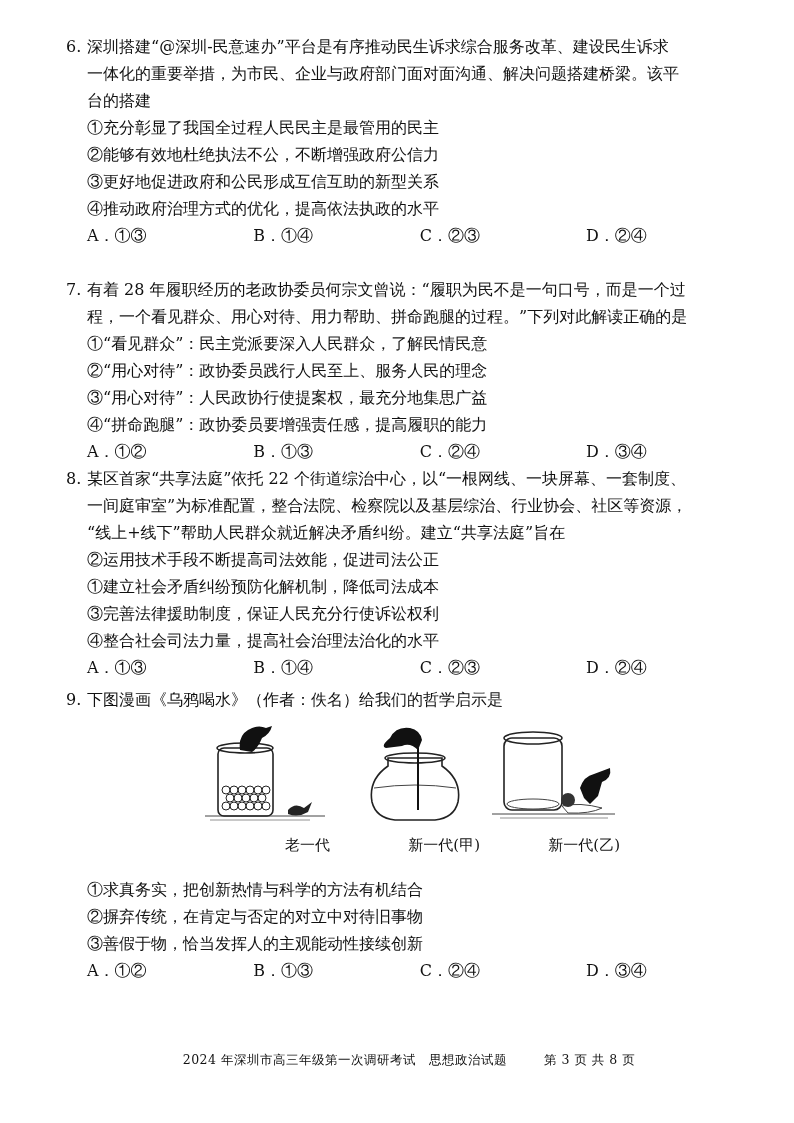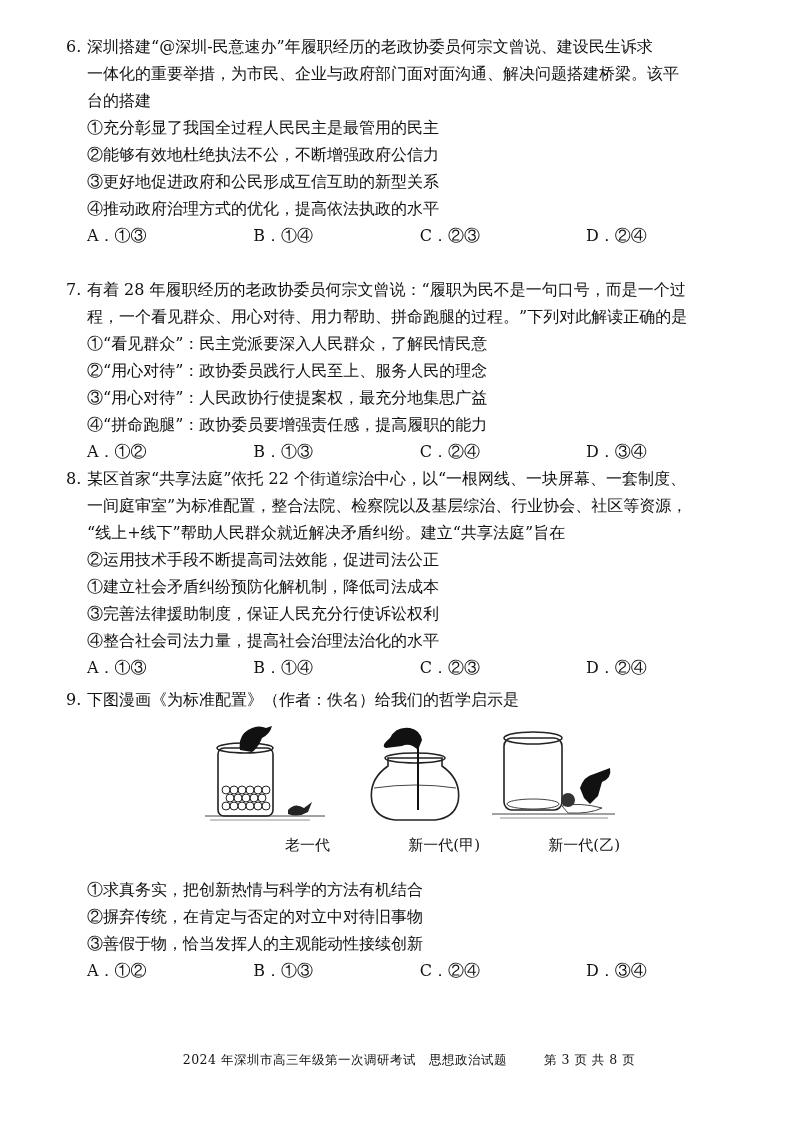--- a/index.html
+++ b/index.html
@@ -18,21 +18,21 @@
   .comic { position: absolute; left: 200px; top: 718px; width: 420px; height: 150px; }
   .panel { position: absolute; top: 0; width: 130px; height: 150px; }
   .panel svg { position: absolute; left: 0; top: 0; }
   .caption { position: absolute; top: 118px; width: 130px; text-align: right; font-size: 15px; }
   .footer { position: absolute; left: 0; width: 794px; top: 1052px; text-align: center; font-size: 12.5px; letter-spacing: 0.5px; padding-left: 12px; }
 </style>
 </head>
 <body>
 
 <div class="q" style="top:33px;">
-  <div class="line"><span class="qnum">6.</span><span>深圳搭建“@深圳-民意速办”年履职经历的老政协委员何宗文曾说、建设民生诉求</span></div>
+  <div class="line"><span class="qnum">6.</span><span>深圳搭建“@深圳-民意速办”平台是有序推动民生诉求综合服务改革、建设民生诉求</span></div>
   <div class="line indent">一体化的重要举措，为市民、企业与政府部门面对面沟通、解决问题搭建桥梁。该平</div>
   <div class="line indent">台的搭建</div>
   <div class="line indent">①充分彰显了我国全过程人民民主是最管用的民主</div>
   <div class="line indent">②能够有效地杜绝执法不公，不断增强政府公信力</div>
   <div class="line indent">③更好地促进政府和公民形成互信互助的新型关系</div>
   <div class="line indent">④推动政府治理方式的优化，提高依法执政的水平</div>
   <div class="line opts">
     <span class="opt">A．①③</span>
     <span class="opt">B．①④</span>
     <span class="opt">C．②③</span>
@@ -65,21 +65,21 @@
   <div class="line indent">④整合社会司法力量，提高社会治理法治化的水平</div>
   <div class="line opts">
     <span class="opt">A．①③</span>
     <span class="opt">B．①④</span>
     <span class="opt">C．②③</span>
     <span class="opt">D．②④</span>
   </div>
 </div>
 
 <div class="q" style="top:686px;">
-  <div class="line"><span class="qnum">9.</span><span>下图漫画《为标准配置》（作者：佚名）给我们的哲学启示是</span></div>
+  <div class="line"><span class="qnum">9.</span><span>下图漫画《乌鸦喝水》（作者：佚名）给我们的哲学启示是</span></div>
 </div>
 
 <div class="comic">
 
   <div class="panel" style="left:0;">
     <svg width="130" height="110" viewBox="0 0 130 110">
       <line x1="5" y1="98" x2="125" y2="98" stroke="#444" stroke-width="1"></line>
       <line x1="10" y1="102" x2="110" y2="102" stroke="#777" stroke-width="0.8"></line>
       <rect x="18" y="30" width="55" height="68" rx="6" fill="none" stroke="#222" stroke-width="1.6"></rect>
       <ellipse cx="45" cy="30" rx="28" ry="5" fill="none" stroke="#222" stroke-width="1.6"></ellipse>

